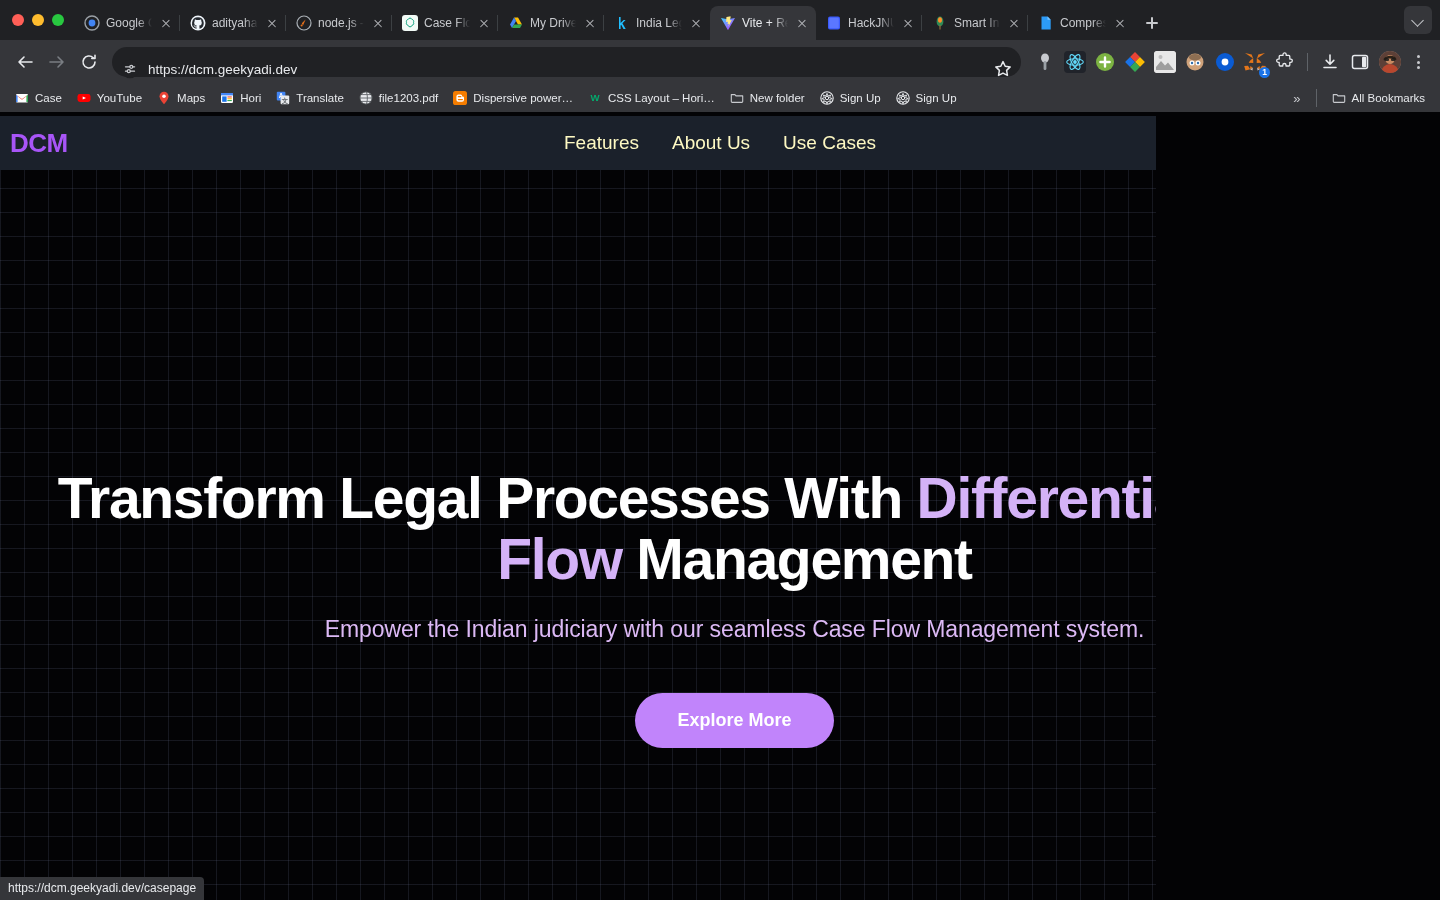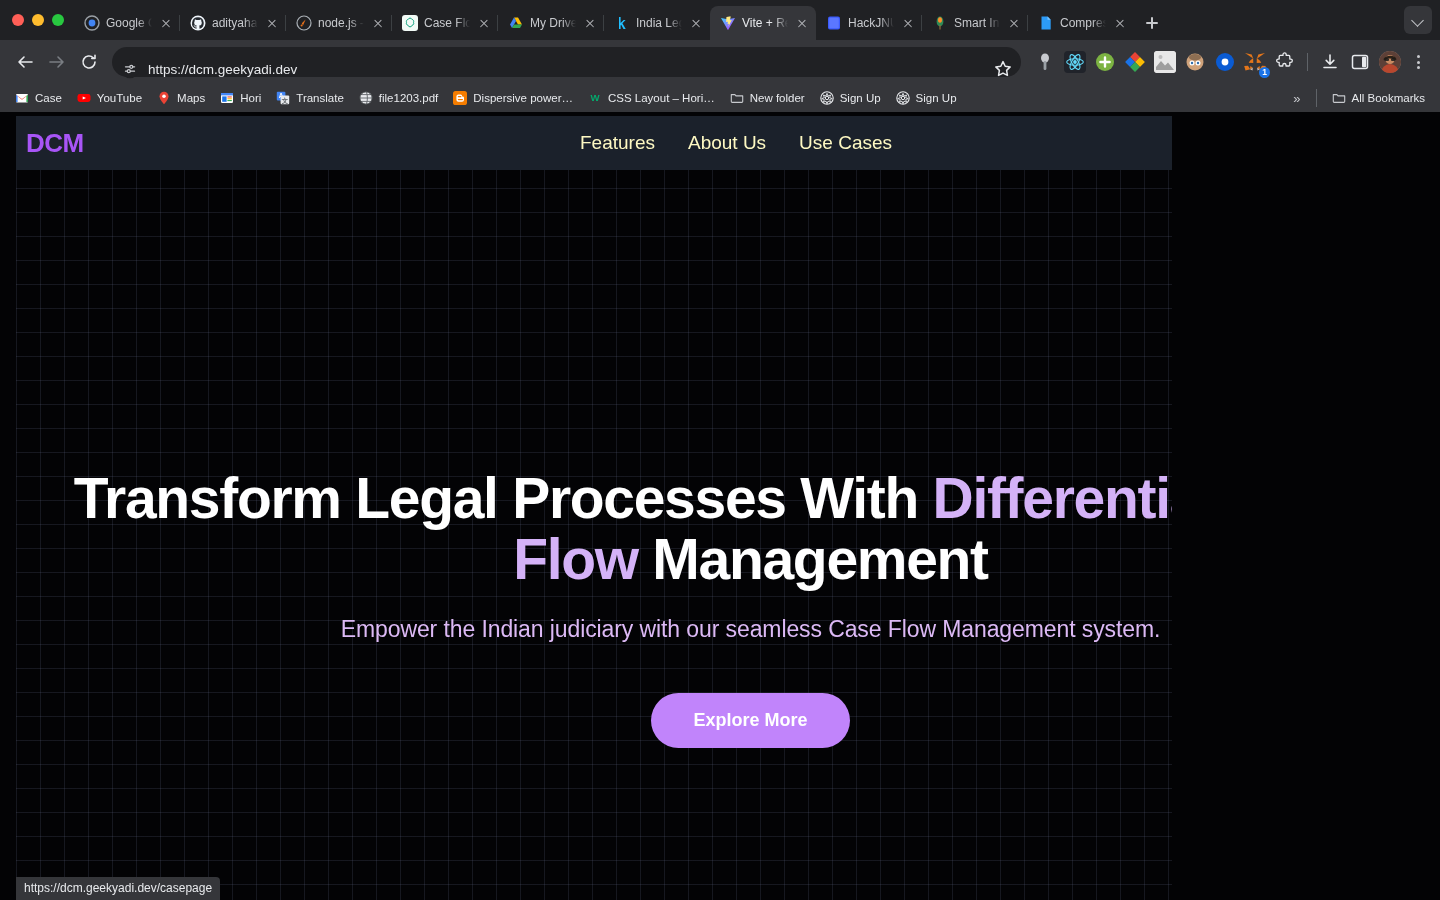--- a/index.html
+++ b/index.html
@@ -96,21 +96,21 @@
     height:28px; background:#35363a; display:flex; align-items:center;
     padding:0 8px; gap:1px; font-size:11.5px; color:#e8eaed;
   }
   .bm { display:flex; align-items:center; gap:6px; padding:3px 7px; border-radius:4px; white-space:nowrap; }
   .bm-fav { width:14px; height:14px; flex:0 0 14px; position:relative; }
   .bm-right { margin-left:auto; display:flex; align-items:center; gap:2px; }
   .chevrons { padding:3px 8px; color:#c8cace; font-size:13px; letter-spacing:-1px; }
 
   
   .page {
-    position:absolute; left:16px; top:116px; width:1156px; height:784px;
+    position:absolute; left:0; top:116px; width:1156px; height:784px;
     background:
       linear-gradient(to right, rgba(120,130,165,0.17) 1px, transparent 1px) 0 0/24px 24px,
       linear-gradient(to bottom, rgba(120,130,165,0.17) 1px, transparent 1px) 0 0/24px 24px,
       #030305;
     overflow:hidden;
   }
 
   .site-nav {
     position:absolute; left:0; top:0; width:1440px; height:54px;
     background:#1b212b; display:flex; align-items:center; z-index:5;

